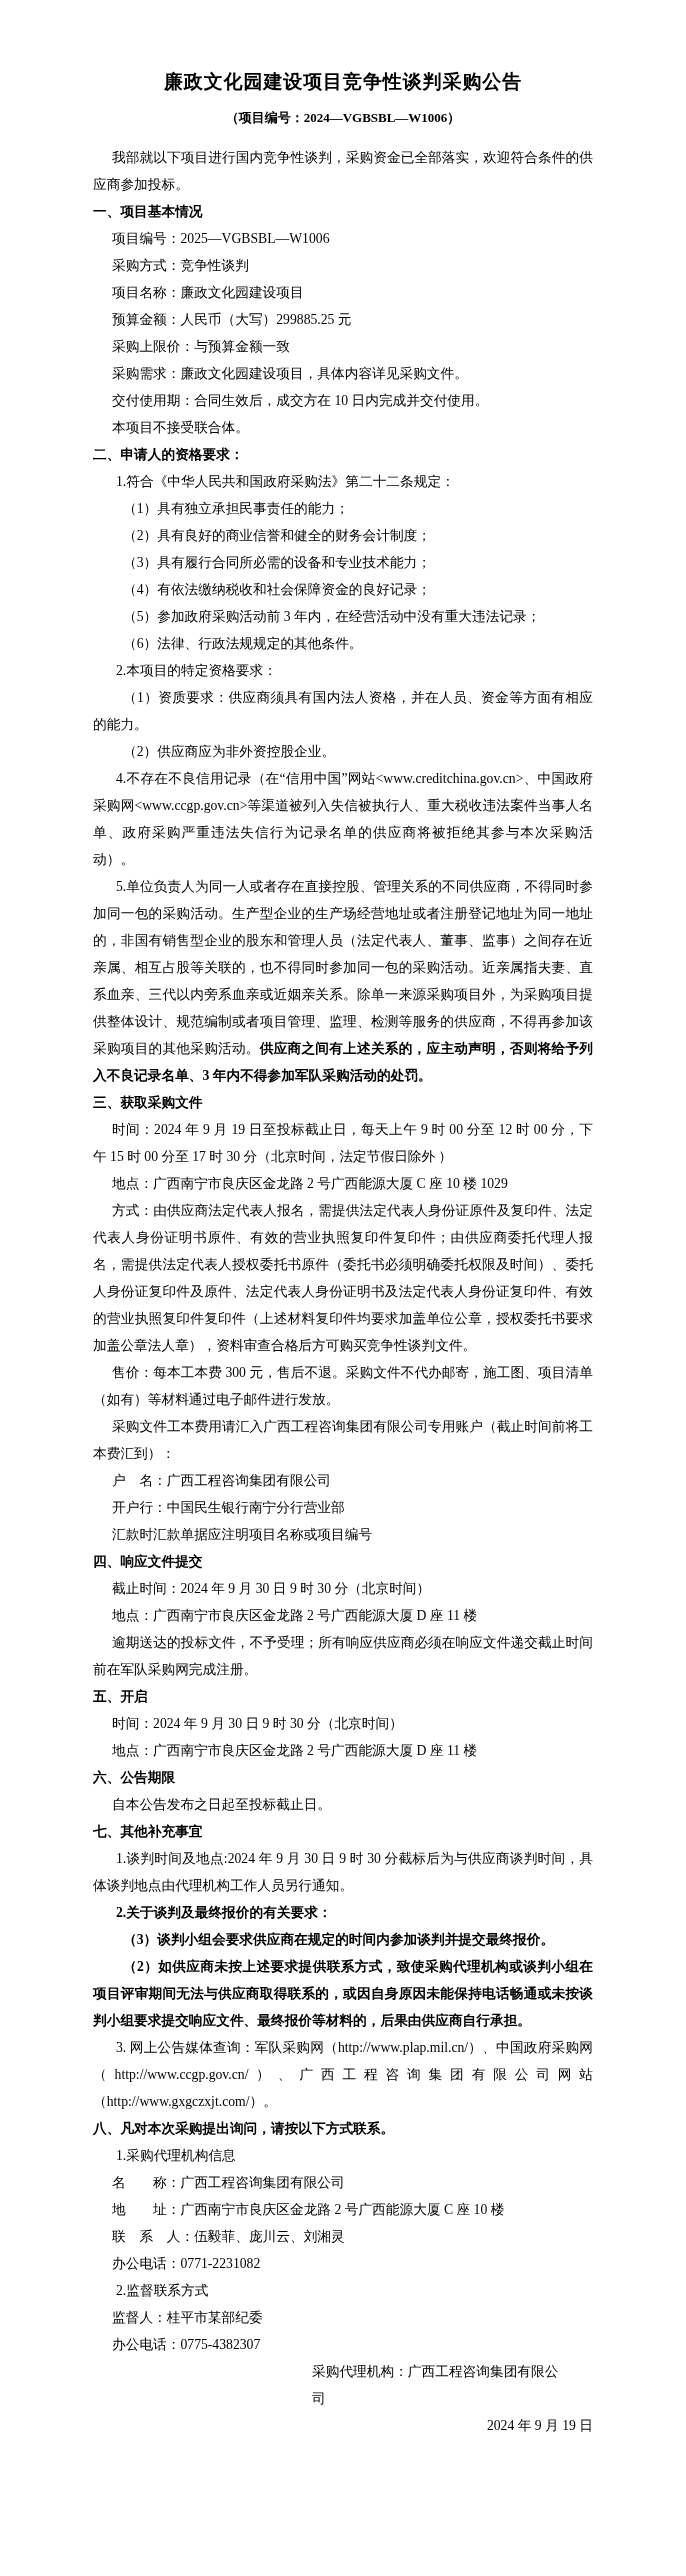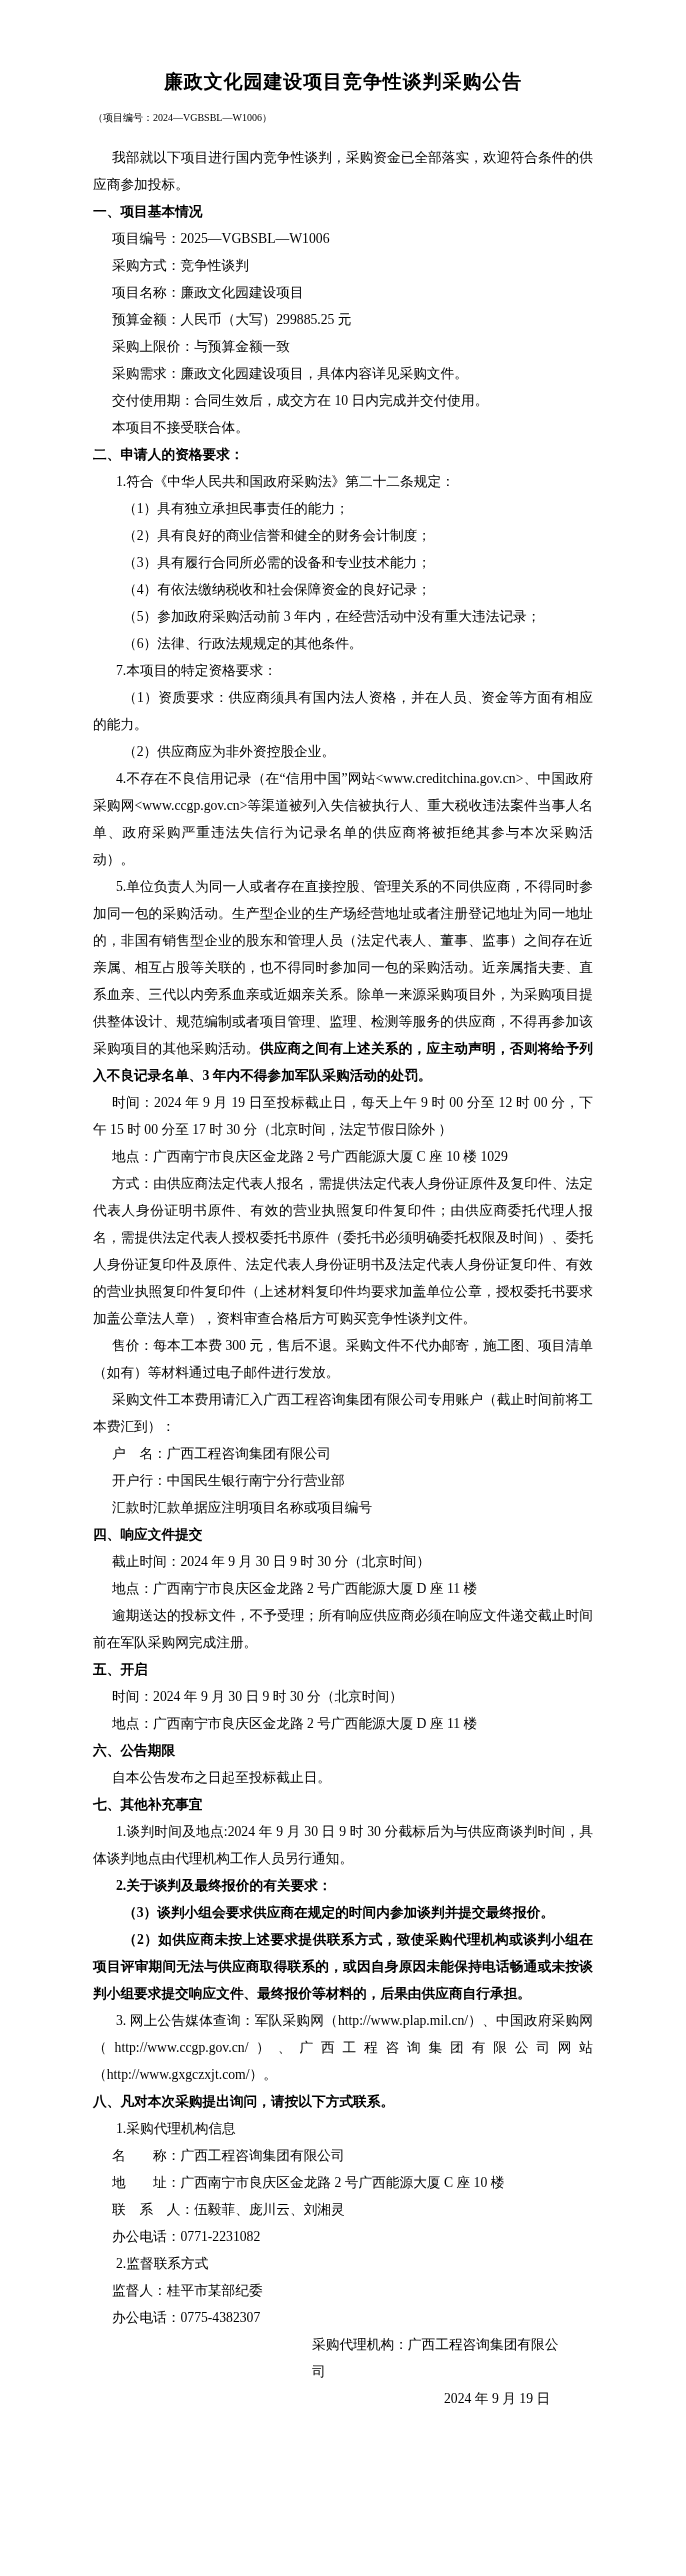--- a/index.html
+++ b/index.html
@@ -18,24 +18,24 @@
   }
   .title {
     font-size: 19px;
     line-height: 29px;
     font-weight: 700;
     text-align: center;
     margin: 0 0 8.6px 0;
     letter-spacing: 0.9px;
   }
   .subtitle {
-    font-size: 10px;
+    font-size: 13px;
     line-height: 26px;
-    font-weight: 400;
-    text-align: left;
+    font-weight: 700;
+    text-align: center;
     margin: 0 0 13.7px 0;
   }
   p {
     margin: 0;
     font-size: 13.7px;
     line-height: 27px;
     text-align: justify;
     text-justify: inter-ideograph;
   }
   .p   { text-indent: 19px; font-family: Liberation Serif, serif; }   
@@ -45,21 +45,21 @@
   .b   { font-weight: 700; }
   .last-line-left { text-align-last: left; }
   .footer-agency {
     margin-left: 219px;
     width: 251px;
     text-align: left;
     text-align-last: left;
   }
   .footer-date {
     margin-left: 351px;
-    text-align: left;
+    text-align: right;
   }
 </style>
 </head>
 <body>
 
 <div class="page">
   <div class="content">
 
     <p class="title">廉政文化园建设项目竞争性谈判采购公告</p>
     <p class="subtitle">（项目编号：2024—VGBSBL—W1006）</p>
@@ -77,26 +77,27 @@
     <p class="p">本项目不接受联合体。</p>
 
     <p class="h">二、申请人的资格要求：</p>
     <p class="num">1.符合《中华人民共和国政府采购法》第二十二条规定：</p>
     <p class="sub">（1）具有独立承担民事责任的能力；</p>
     <p class="sub">（2）具有良好的商业信誉和健全的财务会计制度；</p>
     <p class="sub">（3）具有履行合同所必需的设备和专业技术能力；</p>
     <p class="sub">（4）有依法缴纳税收和社会保障资金的良好记录；</p>
     <p class="sub">（5）参加政府采购活动前 3 年内，在经营活动中没有重大违法记录；</p>
     <p class="sub">（6）法律、行政法规规定的其他条件。</p>
-    <p class="num">7.本项目的特定资格要求：</p>
+    <p class="num">2.本项目的特定资格要求：</p>
     <p class="sub">（1）资质要求：供应商须具有国内法人资格，并在人员、资金等方面有相应的能力。</p>
     <p class="sub">（2）供应商应为非外资控股企业。</p>
     <p class="num">4.不存在不良信用记录（在“信用中国”网站&lt;www.creditchina.gov.cn&gt;、中国政府采购网&lt;www.ccgp.gov.cn&gt;等渠道被列入失信被执行人、重大税收违法案件当事人名单、政府采购严重违法失信行为记录名单的供应商将被拒绝其参与本次采购活动）。</p>
     <p class="num"><span>5.单位负责人为同一人或者存在直接控股、管理关系的不同供应商，不得同时参加同一包的采购活动。生产型企业的生产场经营地址或者注册登记地址为同一地址的，非国有销售型企业的股东和管理人员（法定代表人、董事、监事）之间存在近亲属、相互占股等关联的，也不得同时参加同一包的采购活动。近亲属指夫妻、直系血亲、三代以内旁系血亲或近姻亲关系。除单一来源采购项目外，为采购项目提供整体设计、规范编制或者项目管理、监理、检测等服务的供应商，不得再参加该采购项目的其他采购活动。</span><span class="b">供应商之间有上述关系的，应主动声明，否则将给予列入不良记录名单、3 年内不得参加军队采购活动的处罚。</span></p>
 
+    <p class="h">三、获取采购文件</p>
     <p class="p">时间：2024 年 9 月 19 日至投标截止日，每天上午 9 时 00 分至 12 时 00 分，下午 15 时 00 分至 17 时 30 分（北京时间，法定节假日除外 ）</p>
     <p class="p">地点：广西南宁市良庆区金龙路 2 号广西能源大厦 C 座 10 楼 1029</p>
     <p class="p">方式：由供应商法定代表人报名，需提供法定代表人身份证原件及复印件、法定代表人身份证明书原件、有效的营业执照复印件复印件；由供应商委托代理人报名，需提供法定代表人授权委托书原件（委托书必须明确委托权限及时间）、委托人身份证复印件及原件、法定代表人身份证明书及法定代表人身份证复印件、有效的营业执照复印件复印件（上述材料复印件均要求加盖单位公章，授权委托书要求加盖公章法人章），资料审查合格后方可购买竞争性谈判文件。</p>
     <p class="p">售价：每本工本费 300 元，售后不退。采购文件不代办邮寄，施工图、项目清单（如有）等材料通过电子邮件进行发放。</p>
     <p class="p">采购文件工本费用请汇入广西工程咨询集团有限公司专用账户（截止时间前将工本费汇到）：</p>
     <p class="p last-line-left">户　名：广西工程咨询集团有限公司</p>
     <p class="p last-line-left">开户行：中国民生银行南宁分行营业部</p>
     <p class="p last-line-left">汇款时汇款单据应注明项目名称或项目编号</p>
 
     <p class="h">四、响应文件提交</p>

